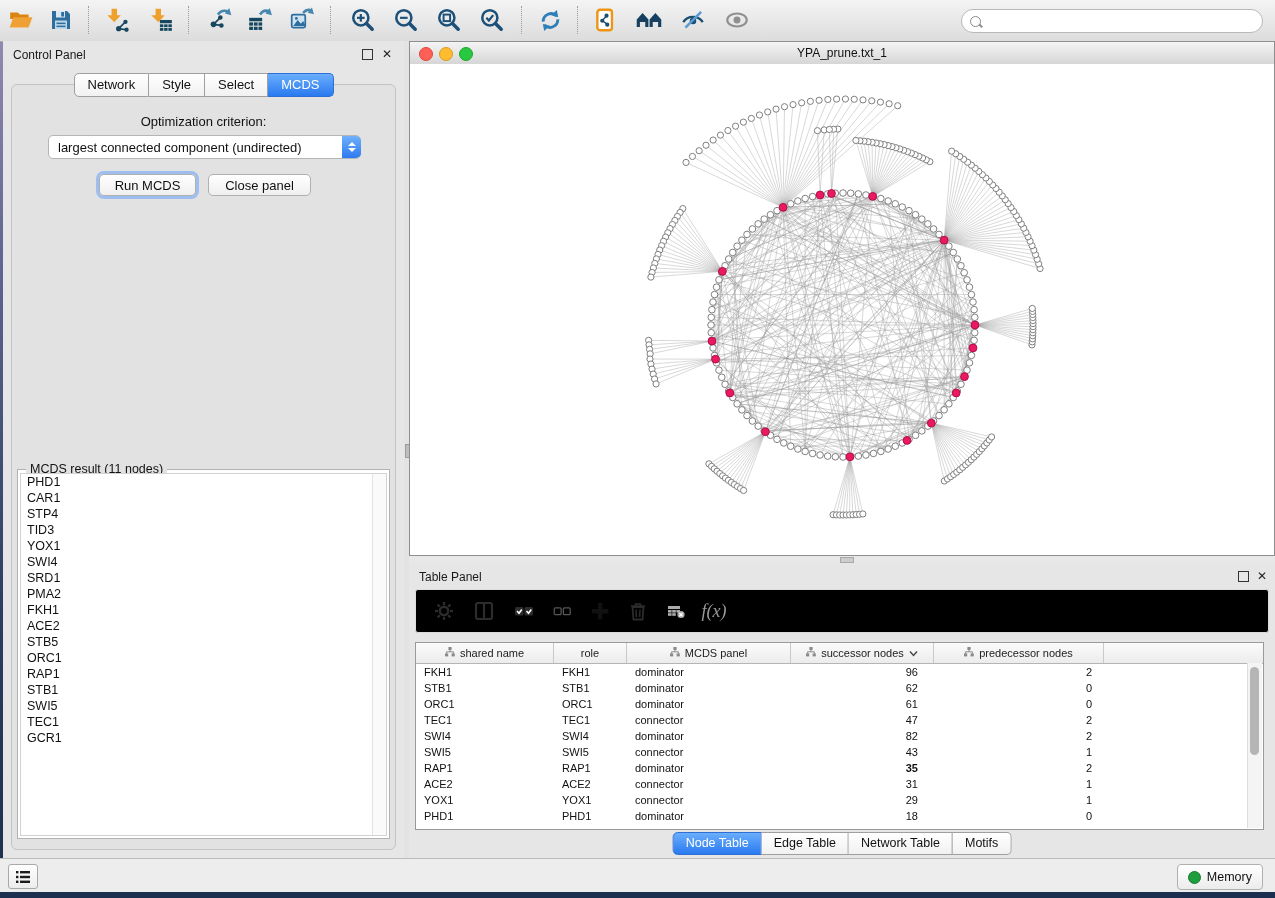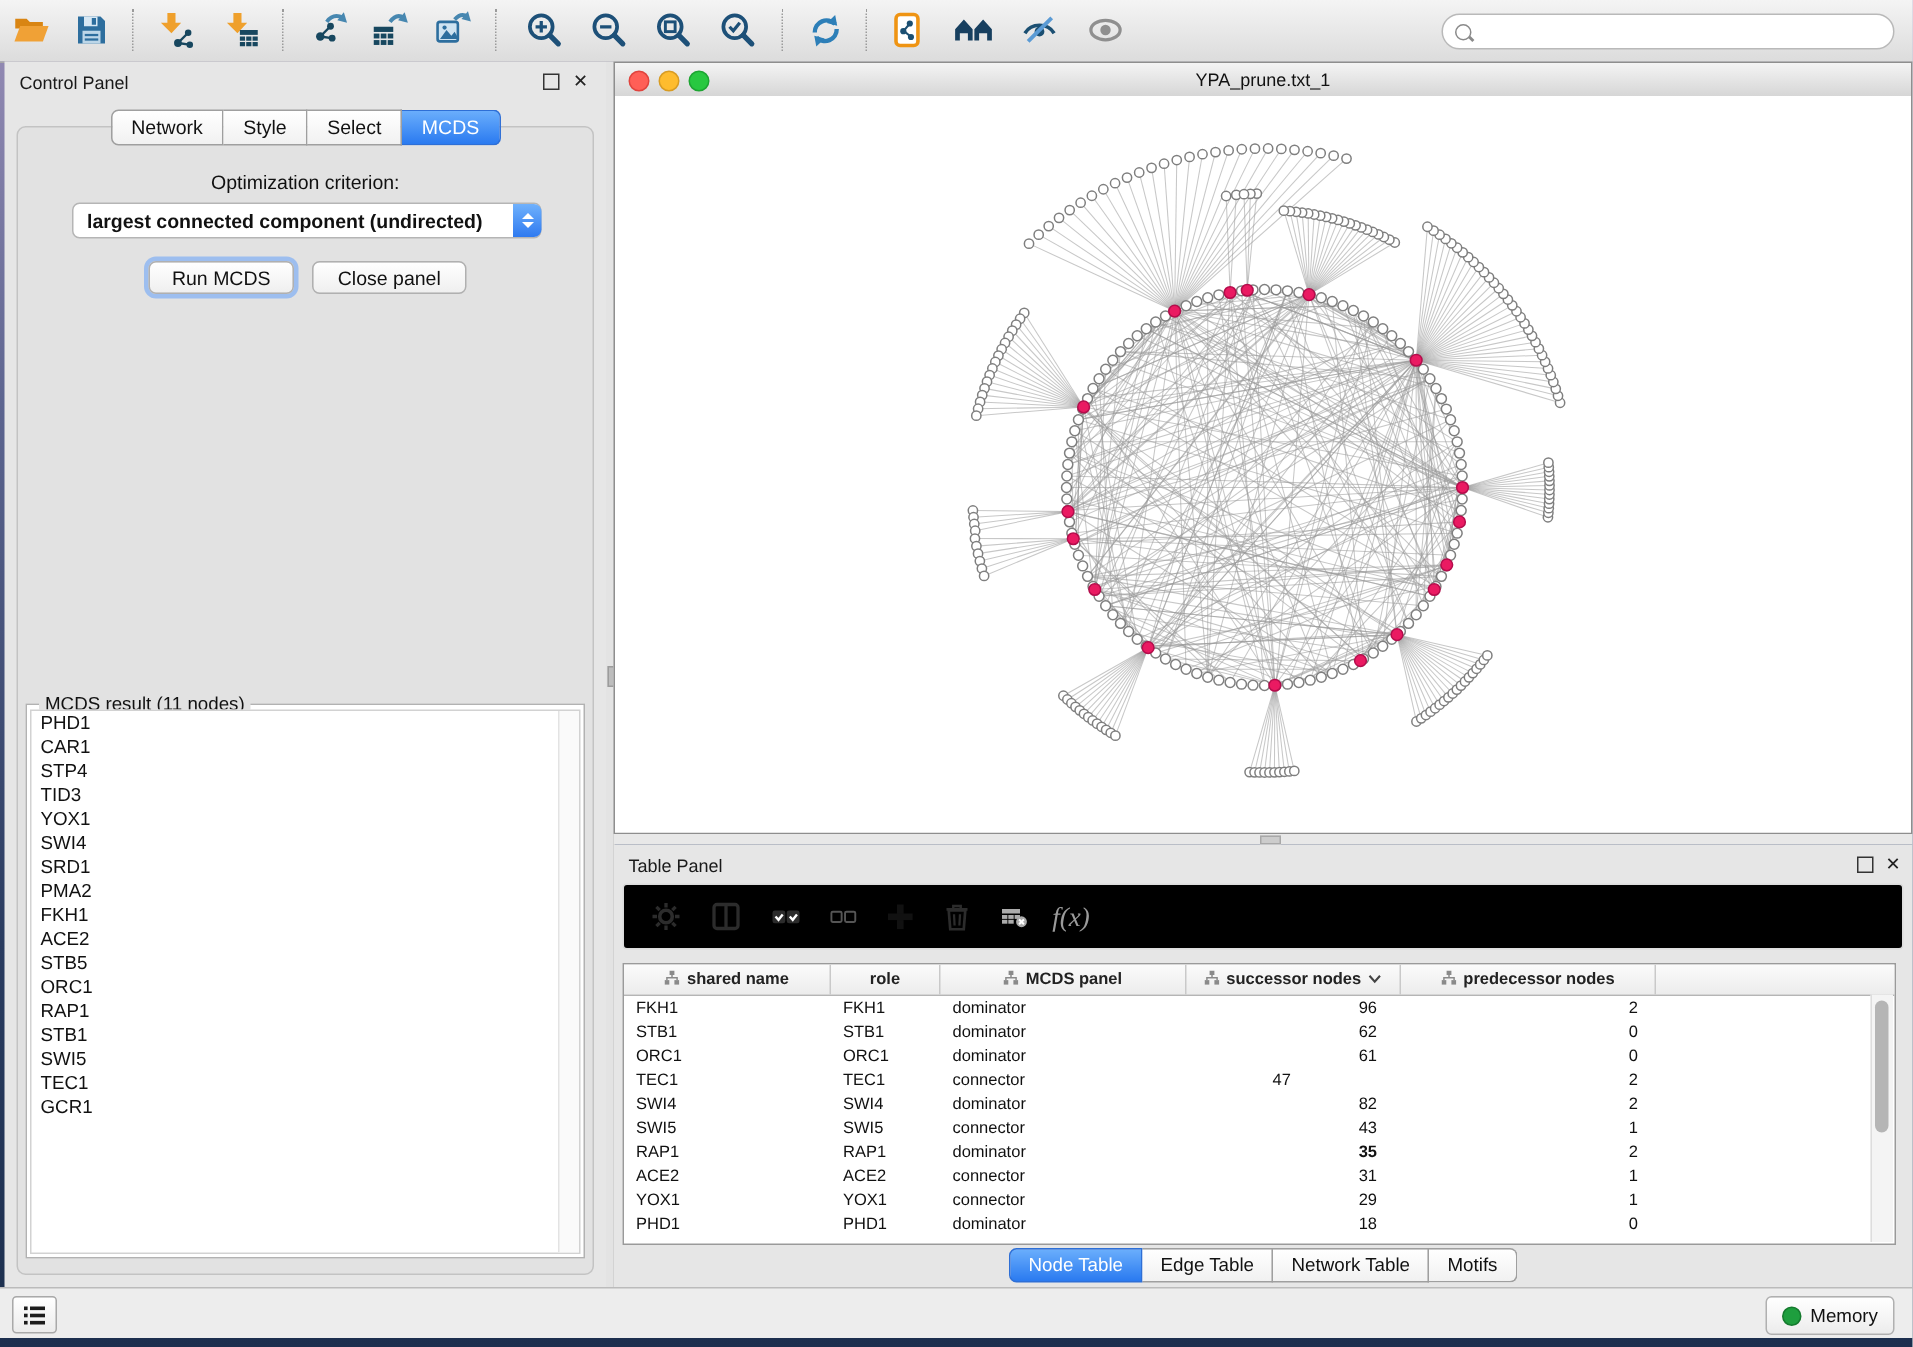--- a/index.html
+++ b/index.html
@@ -31,21 +31,21 @@
   .tab{background:linear-gradient(#ffffff,#f1f1f1);border:1px solid #9f9f9f;border-left-width:0;
     padding:3px 13px 4px;font-size:13px;color:#111;white-space:nowrap;}
   .tab:first-child{border-left-width:1px;border-radius:5px 0 0 5px;}
   .tab:last-child{border-radius:0 5px 5px 0;}
   .tab.sel{background:linear-gradient(#6aaefc,#2a7af0);color:#fff;border-color:#2e6fd6;}
   .cp-tabs{position:absolute;left:50%;transform:translateX(-50%);top:32px;z-index:3;}
   .cp-box{position:absolute;left:8px;top:43px;width:383px;height:764px;background:#e2e2e2;
     border:1px solid #c3c3c3;border-radius:6px;}
   .opt-label{position:absolute;left:0;top:29px;width:100%;text-align:center;font-size:13px;color:#111;}
   .dropdown{position:absolute;left:36px;top:50px;width:311px;height:22px;background:#fff;border:1px solid #b5b5b5;
-    border-radius:5px;display:flex;align-items:center;font-weight:bold;}
+    border-radius:5px;display:flex;align-items:center;}
   .dropdown .dtext{flex:1;font-size:13px;padding-left:9px;color:#111;white-space:nowrap;overflow:hidden;}
   .stepper{width:19px;height:22px;margin:-1px -1px -1px 0;border-radius:0 5px 5px 0;
     background:linear-gradient(#6fb1fc,#2f7af0);display:flex;flex-direction:column;align-items:center;justify-content:center;gap:2px;}
   .stepper i{width:0;height:0;border-left:4px solid transparent;border-right:4px solid transparent;}
   .stepper .up{border-bottom:4px solid #fff;}
   .stepper .dn{border-top:4px solid #fff;}
   .btn{position:absolute;height:22px;background:linear-gradient(#ffffff,#efefef);border:1px solid #b0b0b0;
     border-radius:5px;font-size:13px;color:#111;display:flex;align-items:center;justify-content:center;padding:0 2px;box-sizing:border-box;}
   .btn.focusring{box-shadow:0 0 0 3px rgba(100,160,250,.55);}
   .groupbox{position:absolute;left:5px;top:384px;width:371px;height:368px;border:1px solid #b2b2b2;background:#fff;}
@@ -72,21 +72,21 @@
   .net-canvas{position:absolute;left:0;top:22px;width:864px;height:491px;background:#fff;}
 
   
   .tpanel{position:absolute;left:409px;top:563px;width:866px;height:295px;background:#e6e6e6;}
   .tp-toolbar{position:absolute;left:6px;top:26px;right:6px;height:42px;background:#000000;border:1px solid #dcdcdc;border-radius:3px;}
   .tp-btn{position:absolute;top:5px;width:32px;height:32px;display:flex;align-items:center;justify-content:center;}
   .fx{font-family:"Liberation Serif","DejaVu Serif",serif;font-style:italic;font-size:18px;color:#9a9a9a;}
   .ntable{position:absolute;left:6px;top:79px;width:849px;height:188px;background:#fff;border:1px solid #9a9a9a;box-sizing:border-box;overflow:hidden;}
   .thead{display:flex;height:20px;border-bottom:1px solid #b5b5b5;background:linear-gradient(#fbfbfb,#ececec);}
   .th{display:flex;align-items:center;font-size:11px;color:#222;border-right:1px solid #c9c9c9;box-sizing:border-box;
-    justify-content:center;gap:5px;padding:0 3px;font-weight:bold;}
+    justify-content:center;gap:5px;padding:0 3px;}
   .th .lbl{white-space:nowrap;}
   .tr{display:flex;height:16px;}
   .td{font-size:11px;color:#111;box-sizing:border-box;padding-left:8px;line-height:16px;white-space:nowrap;}
   .td.num{text-align:right;padding-left:0;}
   .tscroll{position:absolute;right:1px;top:20px;bottom:1px;width:14px;background:#f4f4f4;border-left:1px solid #ddd;}
   .tscroll .thumb{position:absolute;left:2px;top:4px;width:9px;height:88px;background:#b5b5b5;border-radius:5px;}
   .tp-tabs{position:absolute;left:50%;transform:translateX(-50%);top:269px;}
   .tp-tabs .tab{font-size:12.5px;padding:3px 12px 4px;}
 
   
@@ -1208,21 +1208,21 @@
             <div class="td" style="width: 138px;">ORC1</div>
             <div class="td" style="width: 73px;">ORC1</div>
             <div class="td" style="width: 164px;">dominator</div>
             <div class="td num" style="width: 143px; padding-right: 16px;">61</div>
             <div class="td num" style="width: 170px; padding-right: 12px;">0</div>
           </div>
           <div class="tr">
             <div class="td" style="width: 138px;">TEC1</div>
             <div class="td" style="width: 73px;">TEC1</div>
             <div class="td" style="width: 164px;">connector</div>
-            <div class="td num" style="width: 143px; padding-right: 16px; text-align: center;">47</div>
+            <div class="td num" style="width: 143px; padding-right: 16px;">47</div>
             <div class="td num" style="width: 170px; padding-right: 12px;">2</div>
           </div>
           <div class="tr">
             <div class="td" style="width: 138px;">SWI4</div>
             <div class="td" style="width: 73px;">SWI4</div>
             <div class="td" style="width: 164px;">dominator</div>
             <div class="td num" style="width: 143px; padding-right: 16px;">82</div>
             <div class="td num" style="width: 170px; padding-right: 12px;">2</div>
           </div>
           <div class="tr">

